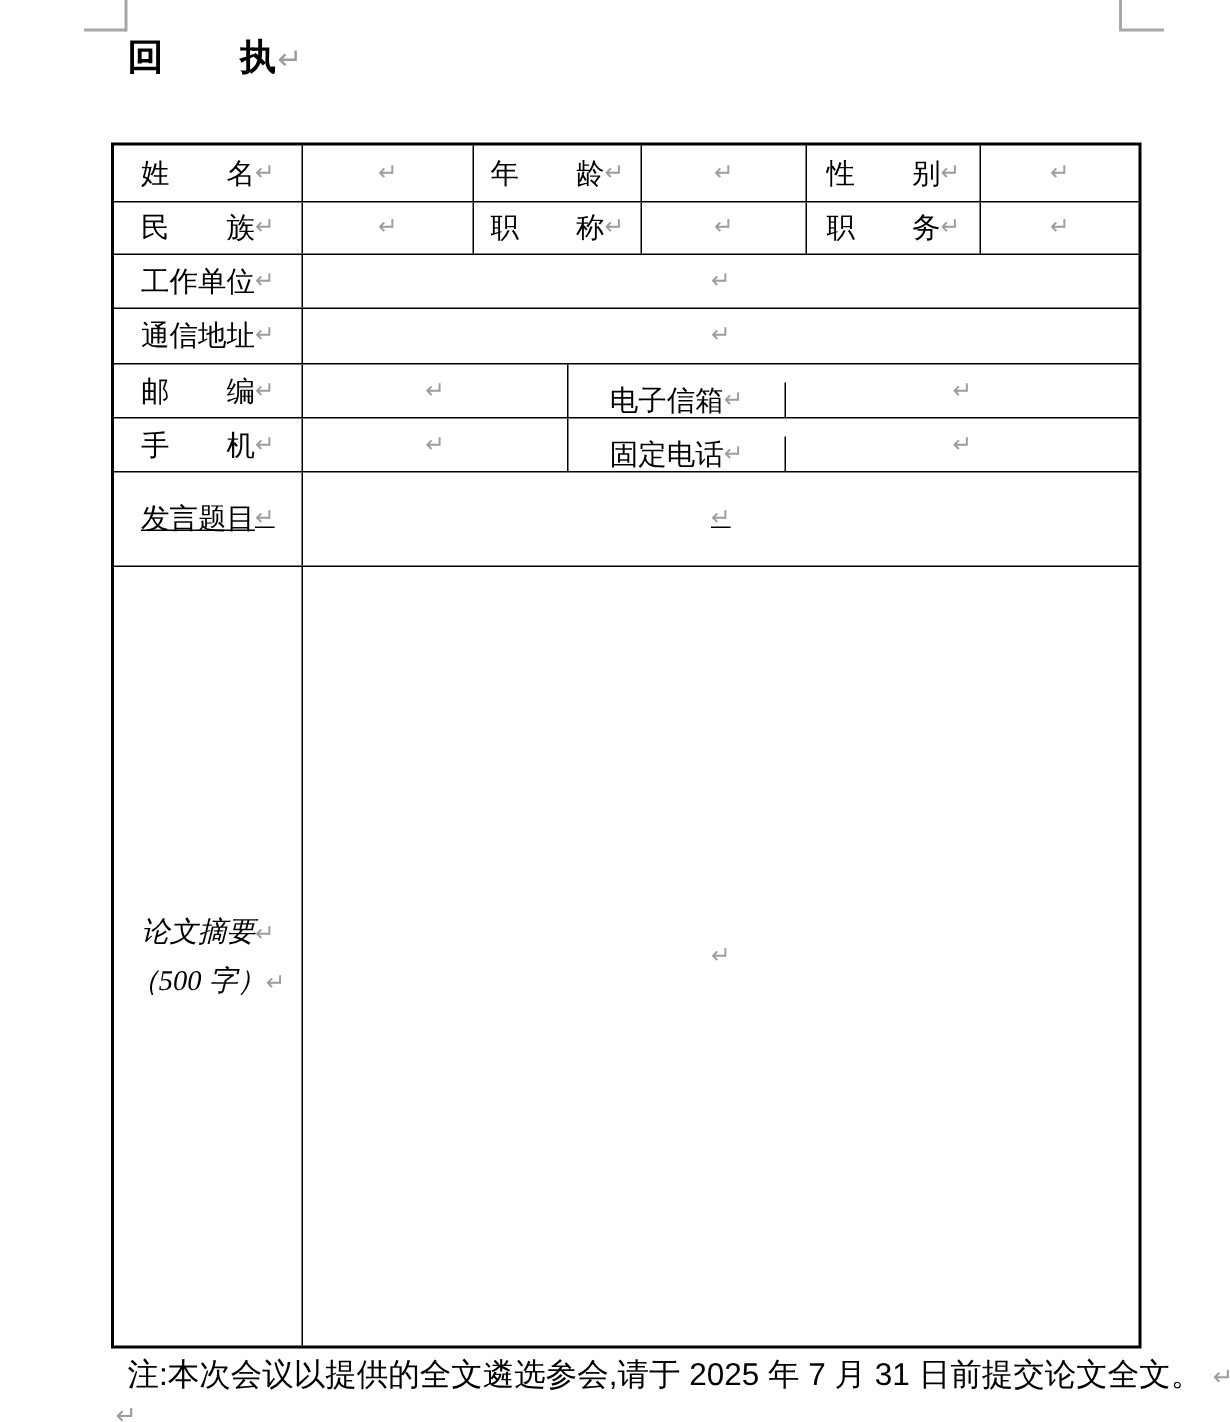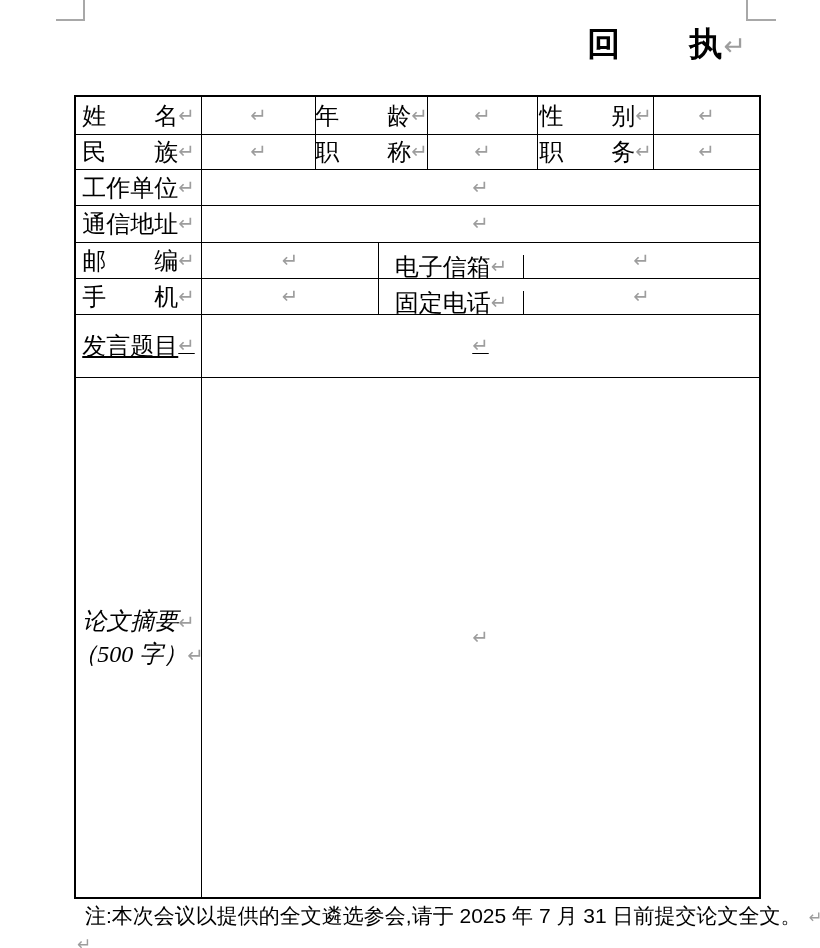--- a/index.html
+++ b/index.html
@@ -16,40 +16,40 @@
   
   .crop { position: absolute; }
   .crop-tl-v { left: 83px; top: 0; width: 0; height: 21px; border-left: 2px solid #a8a8a8; }
   .crop-tl-h { left: 56px; top: 19px; width: 28px; height: 0; border-top: 2px solid #a8a8a8; }
   .crop-tr-v { left: 746px; top: 0; width: 0; height: 21px; border-left: 2px solid #a8a8a8; }
   .crop-tr-h { left: 748px; top: 19px; width: 28px; height: 0; border-top: 2px solid #a8a8a8; }
 
   
   .title-line {
     position: absolute; left: 85px; top: 22px; width: 662px;
-    text-align: right; font-size: 33px; font-weight: 700;
+    text-align: left; font-size: 24px; font-weight: 700;
     letter-spacing: 1px; white-space: nowrap;
   }
 
   
   .pmark {
     color: #9d9d9d;
     font-family: "DejaVu Sans", sans-serif;
     font-weight: 400;
     font-size: 0.82em;
     line-height: 1;
   }
 
   
   .form-table {
     position: absolute; left: 74px; top: 95px;
     width: 687px; height: 804px;
     border: 2px solid #000;
     display: flex; flex-direction: column;
-    font-size: 24px;
+    font-size: 19px;
   }
   .trow { display: flex; border-bottom: 1px solid #000; flex: 0 0 auto; }
   .trow:last-child { border-bottom: none; font-style: italic; }
   .cell {
     border-right: 1px solid #000;
     display: flex; align-items: center; justify-content: center;
     overflow: hidden; white-space: nowrap;
   }
   .cell:last-child { border-right: none; }
   .grow { flex: 1 1 auto; }

